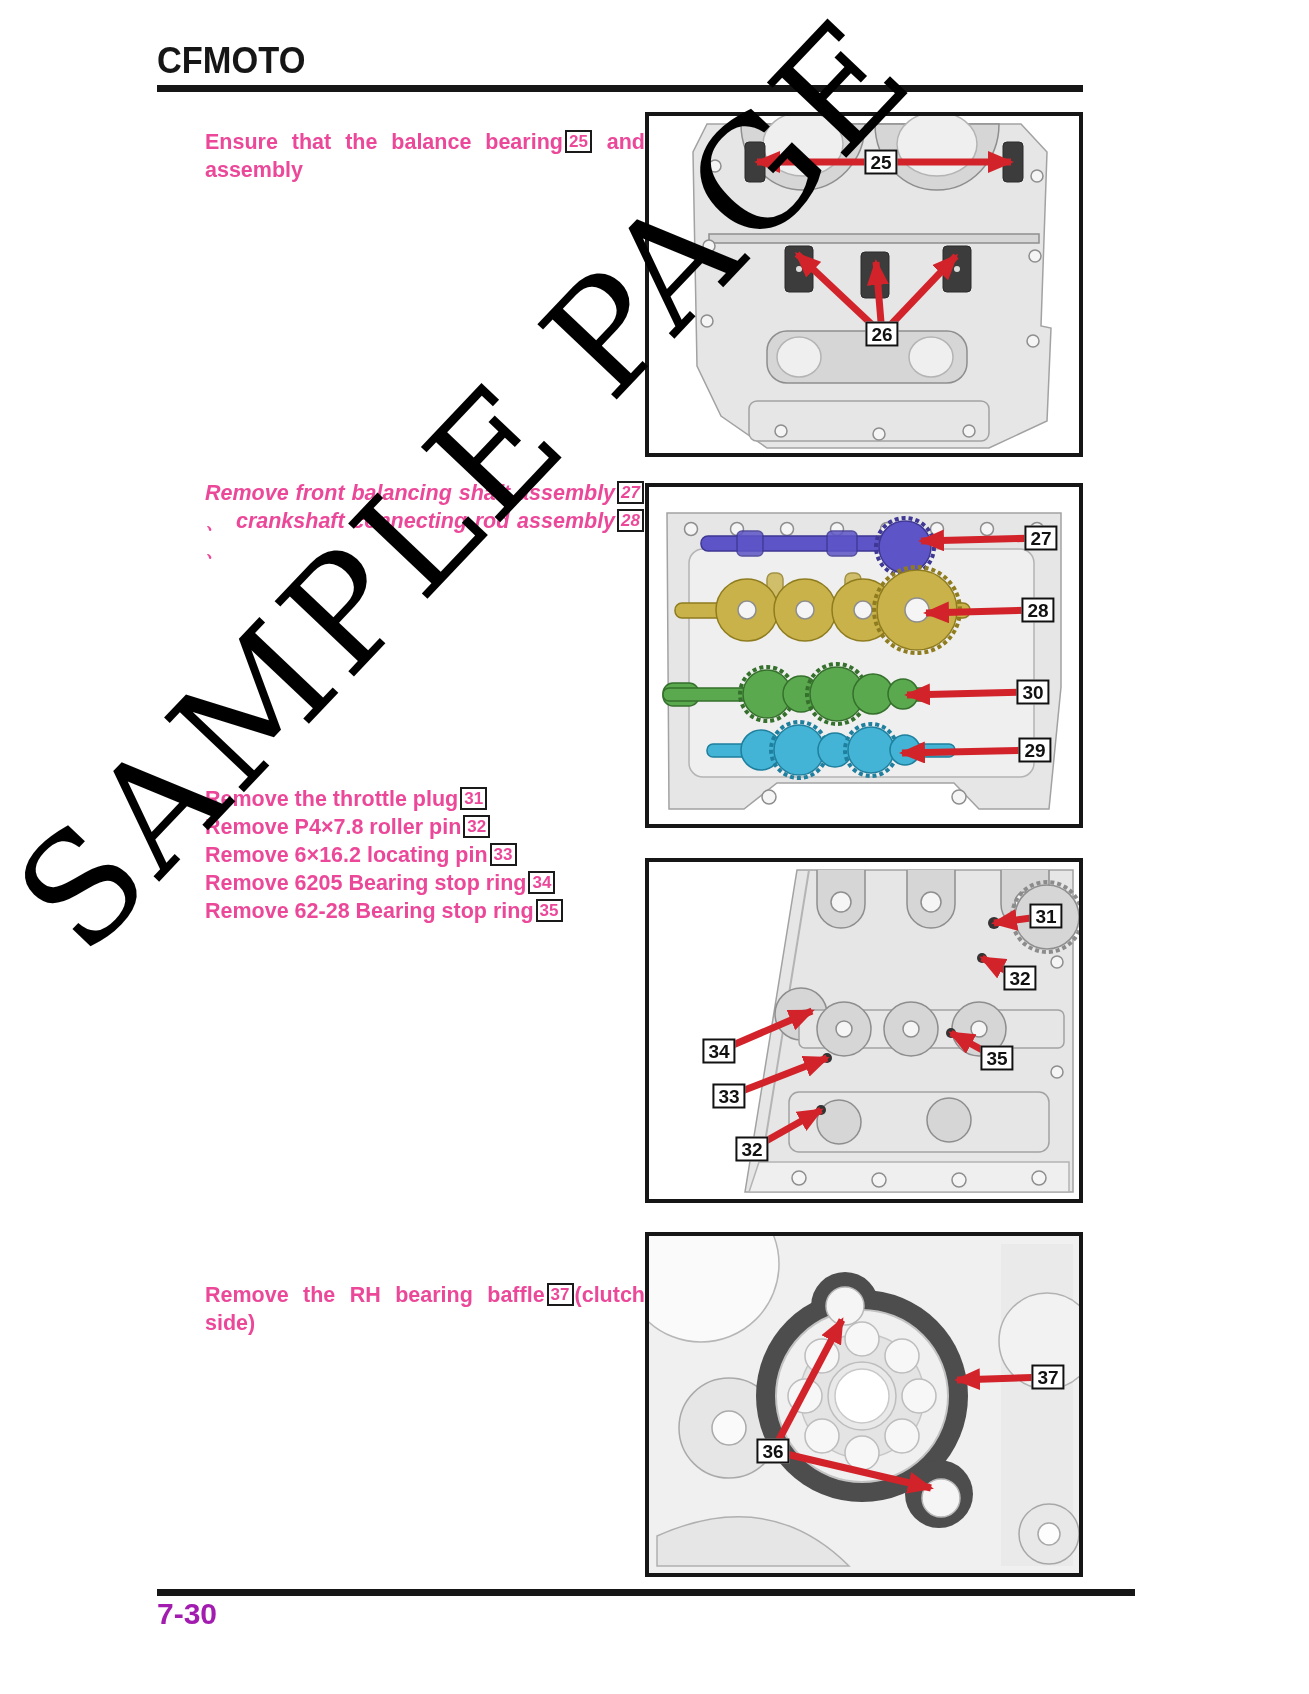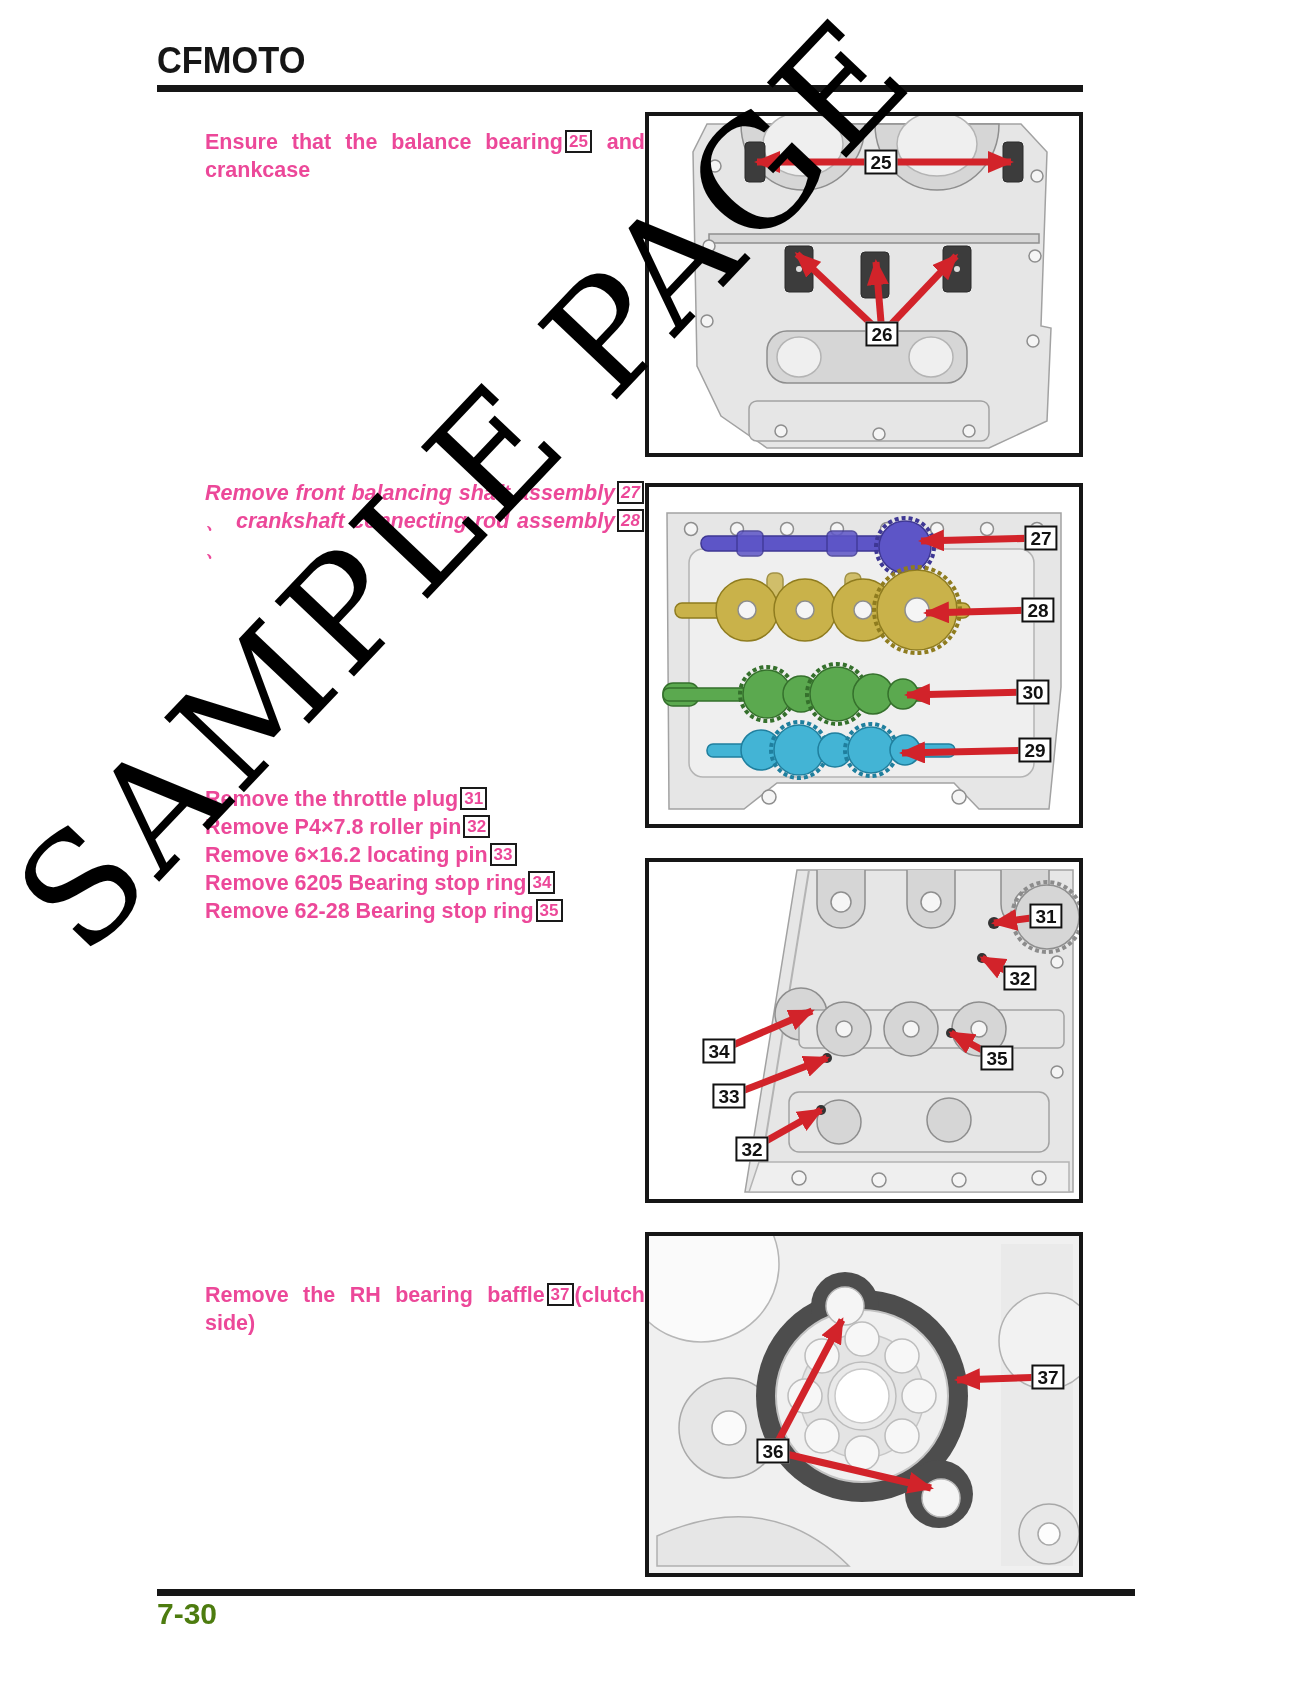--- a/index.html
+++ b/index.html
@@ -4,21 +4,21 @@
 <style>
   html,body{margin:0;padding:0;background:#ffffff;}
   .page{position:relative;width:1309px;height:1694px;background:#fff;overflow:hidden;
         font-family:"Liberation Sans",sans-serif;color:#242424;border-radius:8px;}
 
   
   .brand{position:absolute;left:157px;top:40px;font-size:37px;font-weight:900;
          letter-spacing:0px;color:#161616;transform:scaleX(.93);transform-origin:left top;}
   .header-rule{position:absolute;left:157px;top:85px;width:926px;height:7px;background:#161616;}
   .footer-rule{position:absolute;left:157px;top:1589px;width:978px;height:7px;background:#161616;}
-  .page-num{position:absolute;left:157px;top:1597px;font-size:30px;font-weight:800;color:#4d7c0f;}
+  .page-num{position:absolute;left:157px;top:1597px;font-size:30px;font-weight:800;color:#a21caf;}
 
   
   .tb{position:absolute;left:157px;width:440px;font-size:21.5px;font-weight:700;color:#ec4899;margin-left:48px;}
   .tline{line-height:28px;white-space:nowrap;}
   .tline.just{white-space:normal;text-align:justify;text-align-last:justify;}
   .tb1{top:128px;} .tb2{top:479px;font-style:italic;} .tb3{top:785px;} .tb4{top:1201px;} .tb5{top:1281px;}
   .ref-box{display:inline-block;border:2px solid #1a1a1a;font-size:17px;line-height:18px;
            padding:1px 2px 0 2px;margin:0 1px 0 2px;vertical-align:2px;font-weight:700;
            white-space:nowrap;background:#fff;}
 
@@ -53,21 +53,21 @@
 </head>
 <body>
 
 <div class="page">
 
   <div class="brand">CFMOTO</div>
   <div class="header-rule"></div>
 
   <div class="tb tb1">
       <div class="tline just">Ensure that the balance bearing<span class="ref-box">25</span> and</div>
-      <div class="tline">crankcase</div>
+      <div class="tline">assembly</div>
     </div>
   <div class="tb tb2">
       <div class="tline just">Remove front balancing shaft assembly<span class="ref-box">27</span></div>
       <div class="tline just">、 crankshaft connecting rod assembly<span class="ref-box">28</span>、</div>
     </div>
   <div class="tb tb3">
       <div class="tline">Remove the throttle plug<span class="ref-box">31</span></div>
       <div class="tline">Remove P4×7.8 roller pin<span class="ref-box">32</span></div>
       <div class="tline">Remove 6×16.2 locating pin<span class="ref-box">33</span></div>
       <div class="tline">Remove 6205 Bearing stop ring<span class="ref-box">34</span></div>

